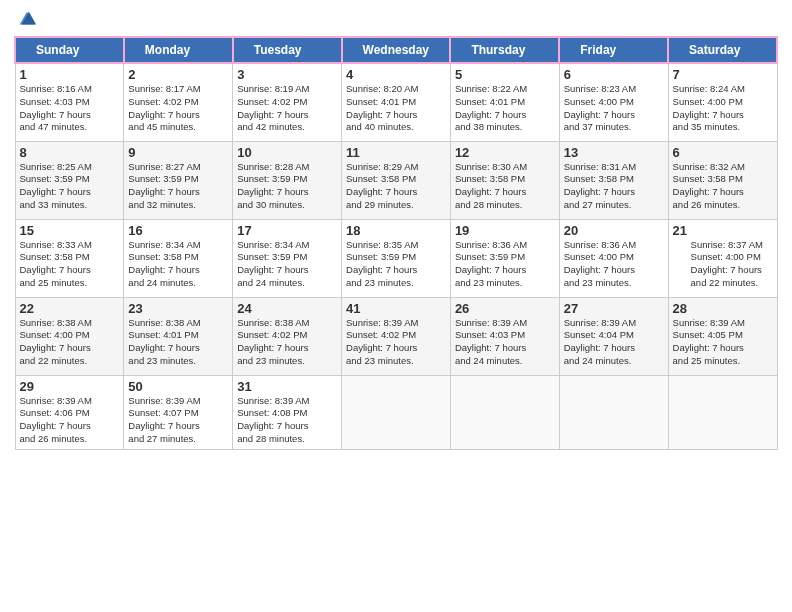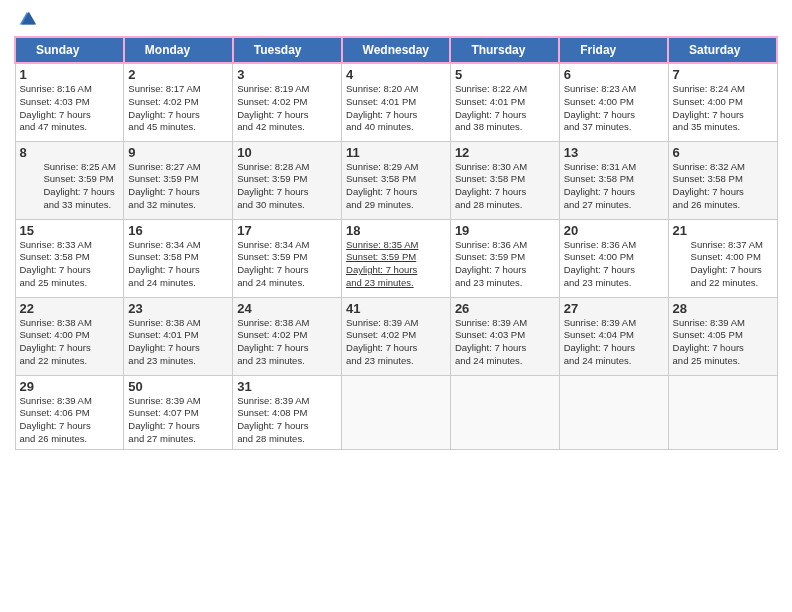--- a/index.html
+++ b/index.html
@@ -180,21 +180,21 @@
             <span class="day-num">7</span>
             <div class="day-info" style="white-space: pre-line;">Sunrise: 8:24 AM
 Sunset: 4:00 PM
 Daylight: 7 hours
 and 35 minutes.</div>
           </td>
         </tr>
         <tr>
           <td>
             <span class="day-num">8</span>
-            <div class="day-info" style="white-space: pre-line; margin-left: 24px;">Sunrise: 8:25 AM
+            <div class="day-info" style="white-space: pre-line;">Sunrise: 8:25 AM
 Sunset: 3:59 PM
 Daylight: 7 hours
 and 33 minutes.</div>
           </td>
           <td>
             <span class="day-num">9</span>
             <div class="day-info" style="white-space: pre-line;">Sunrise: 8:27 AM
 Sunset: 3:59 PM
 Daylight: 7 hours
 and 32 minutes.</div>
@@ -252,21 +252,21 @@
           </td>
           <td>
             <span class="day-num">17</span>
             <div class="day-info" style="white-space: pre-line;">Sunrise: 8:34 AM
 Sunset: 3:59 PM
 Daylight: 7 hours
 and 24 minutes.</div>
           </td>
           <td>
             <span class="day-num">18</span>
-            <div class="day-info" style="white-space: pre-line; text-decoration: underline;">Sunrise: 8:35 AM
+            <div class="day-info" style="white-space: pre-line;">Sunrise: 8:35 AM
 Sunset: 3:59 PM
 Daylight: 7 hours
 and 23 minutes.</div>
           </td>
           <td>
             <span class="day-num">19</span>
             <div class="day-info" style="white-space: pre-line;">Sunrise: 8:36 AM
 Sunset: 3:59 PM
 Daylight: 7 hours
 and 23 minutes.</div>

